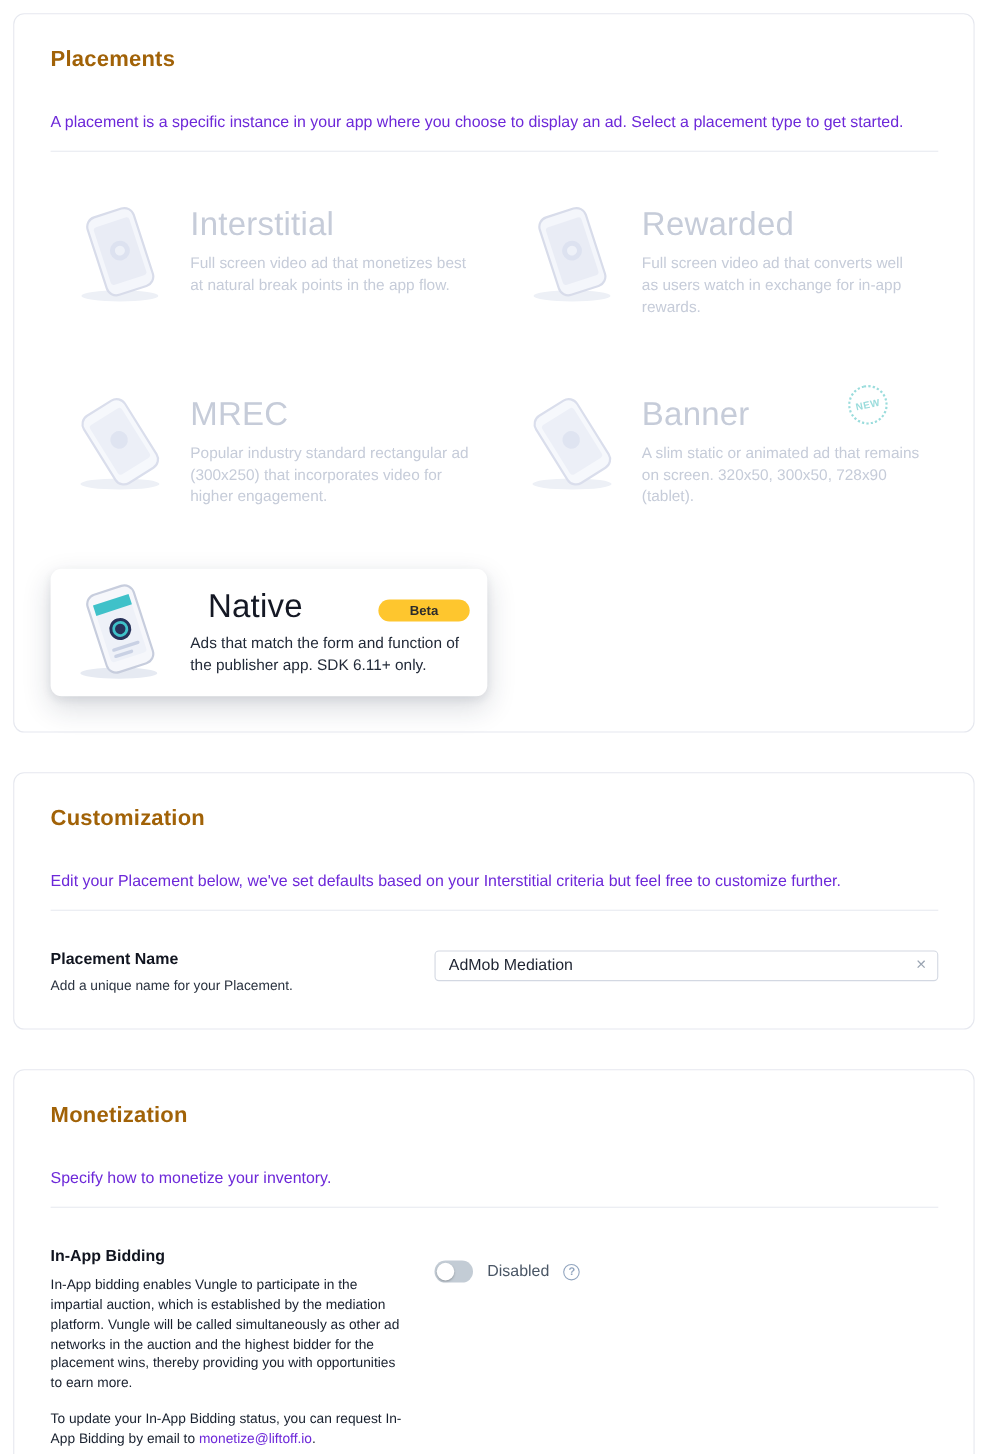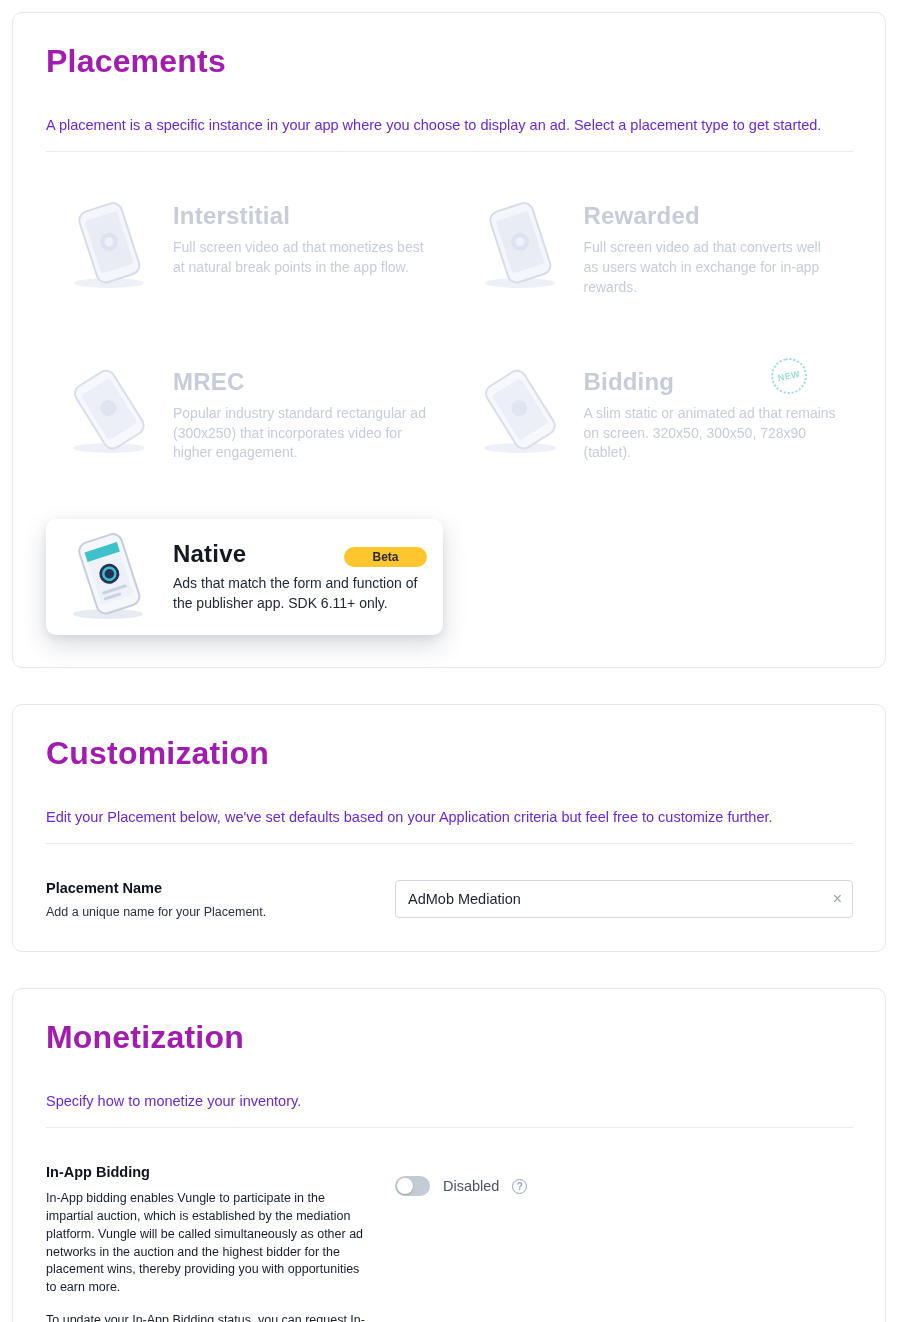--- a/index.html
+++ b/index.html
@@ -12,23 +12,23 @@
   }
   .card {
     margin: 0 12px 36px 12px;
     border: 1px solid #e6e8ef;
     border-radius: 10px;
     background: #fff;
     padding: 30px 32px 32px 33px;
   }
   .card:first-of-type { margin-top: 12px; }
   .card-title {
-    font-size: 32px;
+    font-size: 20px;
     font-weight: 800;
-    color: #a21caf;
+    color: #a16207;
     letter-spacing: .2px;
     margin-bottom: 10px;
   }
   .card-sub {
     font-size: 14.5px;
     color: #6d28d9;
     margin-bottom: 18px;
     margin-top: 37px;
   }
   .divider {
@@ -49,38 +49,38 @@
     align-items: flex-start;
     gap: 16px;
     padding: 14px 16px;
     position: relative;
     border-radius: 10px;
     cursor: pointer;
   }
   .phone { width: 95px; height: 88px; flex: 0 0 95px; }
   .type-text { max-width: 262px; }
   .type-name {
-    font-size: 24px;
-    font-weight: 700;
+    font-size: 30px;
+    font-weight: 400;
     color: #c6ccd9;
     margin-bottom: 8px;
     letter-spacing: .2px;
   }
   .type-desc {
     font-size: 14px;
     line-height: 1.42;
     color: #c6ccd9;
   }
   .type-cell.selected {
     background: #ffffff;
     box-shadow: 0 10px 26px rgba(25, 35, 65, 0.16), 0 3px 8px rgba(25, 35, 65, 0.08);
     align-items: center;
   }
   .type-cell.selected .type-text { max-width: none; flex: 1; }
-  .type-cell.selected .type-name { color: #141824; margin-bottom: 6px; }
+  .type-cell.selected .type-name { color: #141824; margin-bottom: 6px; margin-left: 16px; }
   .type-cell.selected .type-desc { color: #222a38; max-width: 268px; }
   .name-row {
     display: flex;
     align-items: center;
     justify-content: space-between;
   }
   .badge-beta {
     background: #fec62e;
     color: #2b2b2b;
     font-size: 12px;
@@ -119,21 +119,21 @@
     color: #10141f;
     margin-bottom: 9px;
   }
   .field-help {
     font-size: 12.5px;
     color: #2b3340;
   }
   .input-wrap { flex: 1; position: relative; }
   .text-input {
     width: 100%;
-    height: 38px;
+    height: 28px;
     border: 1px solid #d3d8e2;
     border-radius: 4px;
     padding: 0 32px 0 12px;
     font-size: 14.5px;
     font-family: "Liberation Sans", sans-serif;
     color: #1c2230;
     outline: none;
   }
   .clear-x {
     position: absolute;
@@ -287,21 +287,21 @@
         <div class="type-name">MREC</div>
         <div class="type-desc">Popular industry standard rectangular ad (300x250) that incorporates video for higher engagement.</div>
       </div>
     </div>
 
     <div class="type-cell">
       <svg class="phone">
           <use href="#phone-gray-flat"></use>
         </svg>
       <div class="type-text">
-        <div class="type-name">Bidding</div>
+        <div class="type-name">Banner</div>
         <div class="type-desc">A slim static or animated ad that remains on screen. 320x50, 300x50, 728x90 (tablet).</div>
       </div>
       <div class="badge-new">NEW</div>
     </div>
 
     <div class="type-cell selected">
       <svg class="phone">
           <use href="#phone-native"></use>
         </svg>
       <div class="type-text">
@@ -311,21 +311,21 @@
         </div>
         <div class="type-desc">Ads that match the form and function of the publisher app. SDK 6.11+ only.</div>
       </div>
     </div>
 
   </div>
 </section>
 
 <section class="card">
   <h1 class="card-title">Customization</h1>
-  <p class="card-sub">Edit your Placement below, we've set defaults based on your Application criteria but feel free to customize further.</p>
+  <p class="card-sub">Edit your Placement below, we've set defaults based on your Interstitial criteria but feel free to customize further.</p>
   <hr class="divider">
 
   <div class="field-row">
     <div class="field-left">
       <div class="field-label">Placement Name</div>
       <div class="field-help">Add a unique name for your Placement.</div>
     </div>
     <div class="input-wrap">
       <input class="text-input" type="text" value="AdMob Mediation" style="">
       <span class="clear-x">×</span>

